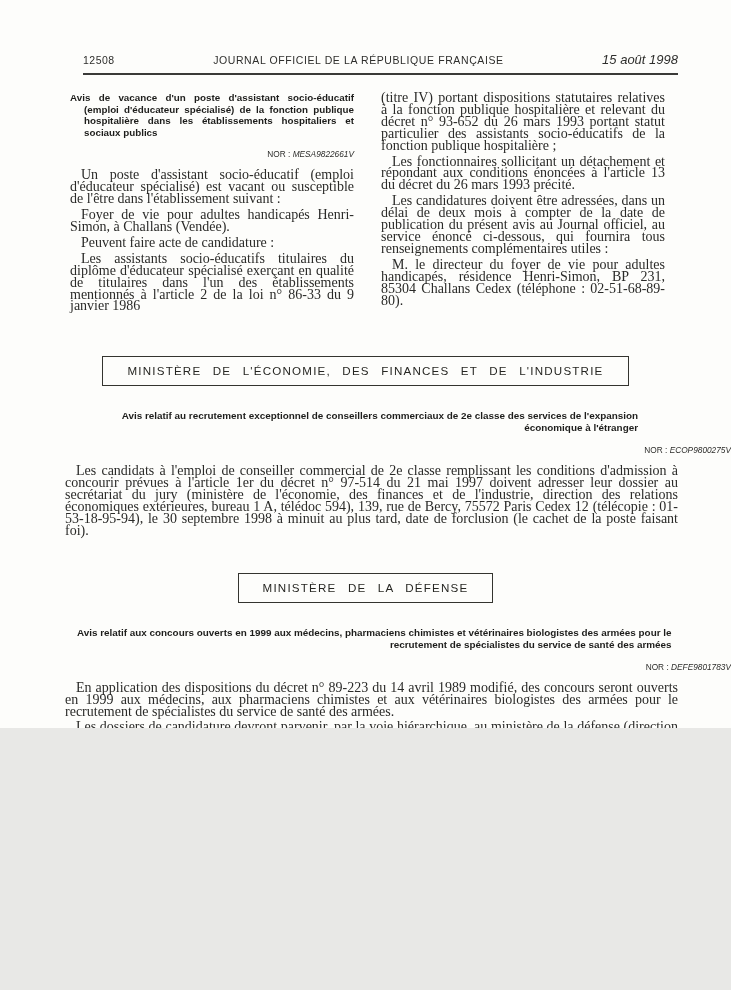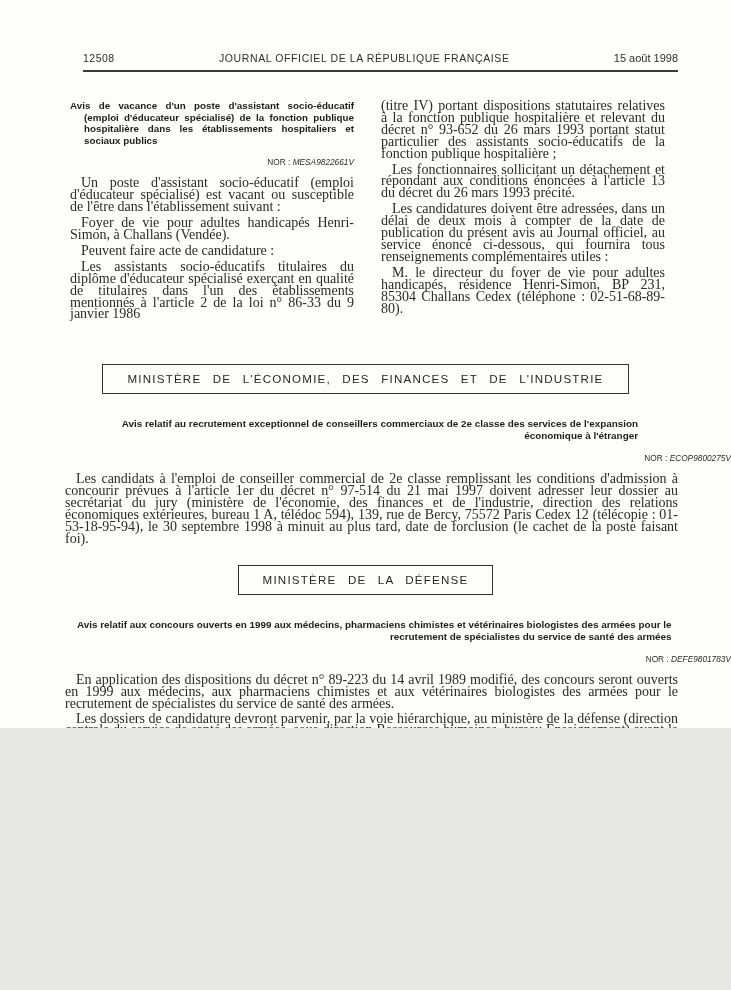--- a/index.html
+++ b/index.html
@@ -31,28 +31,29 @@
     font-size: 10.5px;
     letter-spacing: 0.5px;
     color: #2e2e2c;
   }
   .jo-header .journal-title {
     font-size: 10.5px;
     letter-spacing: 0.6px;
     color: #2e2e2c;
   }
   .jo-header .issue-date {
-    font-size: 11px;
+    font-size: 13px;
     color: #2e2e2c;
+    font-style: italic;
   }
   
   .columns {
     display: flex;
     gap: 27px;
-    margin: 28px 66px 0 70px;
+    margin: 17px 66px 0 70px;
   }
   .col {
     flex: 1 1 0;
   }
   .notice-heading {
     font-family: "Liberation Sans", sans-serif;
     font-weight: bold;
     font-size: 9.8px;
     line-height: 11.6px;
     text-align: justify;
@@ -86,21 +87,21 @@
     border: 1.6px solid #34342f;
     padding: 7px 24px 8px 24px;
     font-family: "Liberation Sans", sans-serif;
     font-size: 11.6px;
     letter-spacing: 1.2px;
     word-spacing: 7px;
     color: #262622;
     background: #fdfdfb;
   }
   .banner1-wrap { margin-top: 40px; }
-  .banner2-wrap { margin-top: 20px; text-align: center; }
+  .banner2-wrap { margin-top: 36px; text-align: center; }
   
   .section-title {
     font-family: "Liberation Sans", sans-serif;
     font-weight: bold;
     font-size: 9.9px;
     line-height: 12px;
     text-align: right;
     margin: 24px auto 0 auto;
     color: #1d1d1b;
   }

